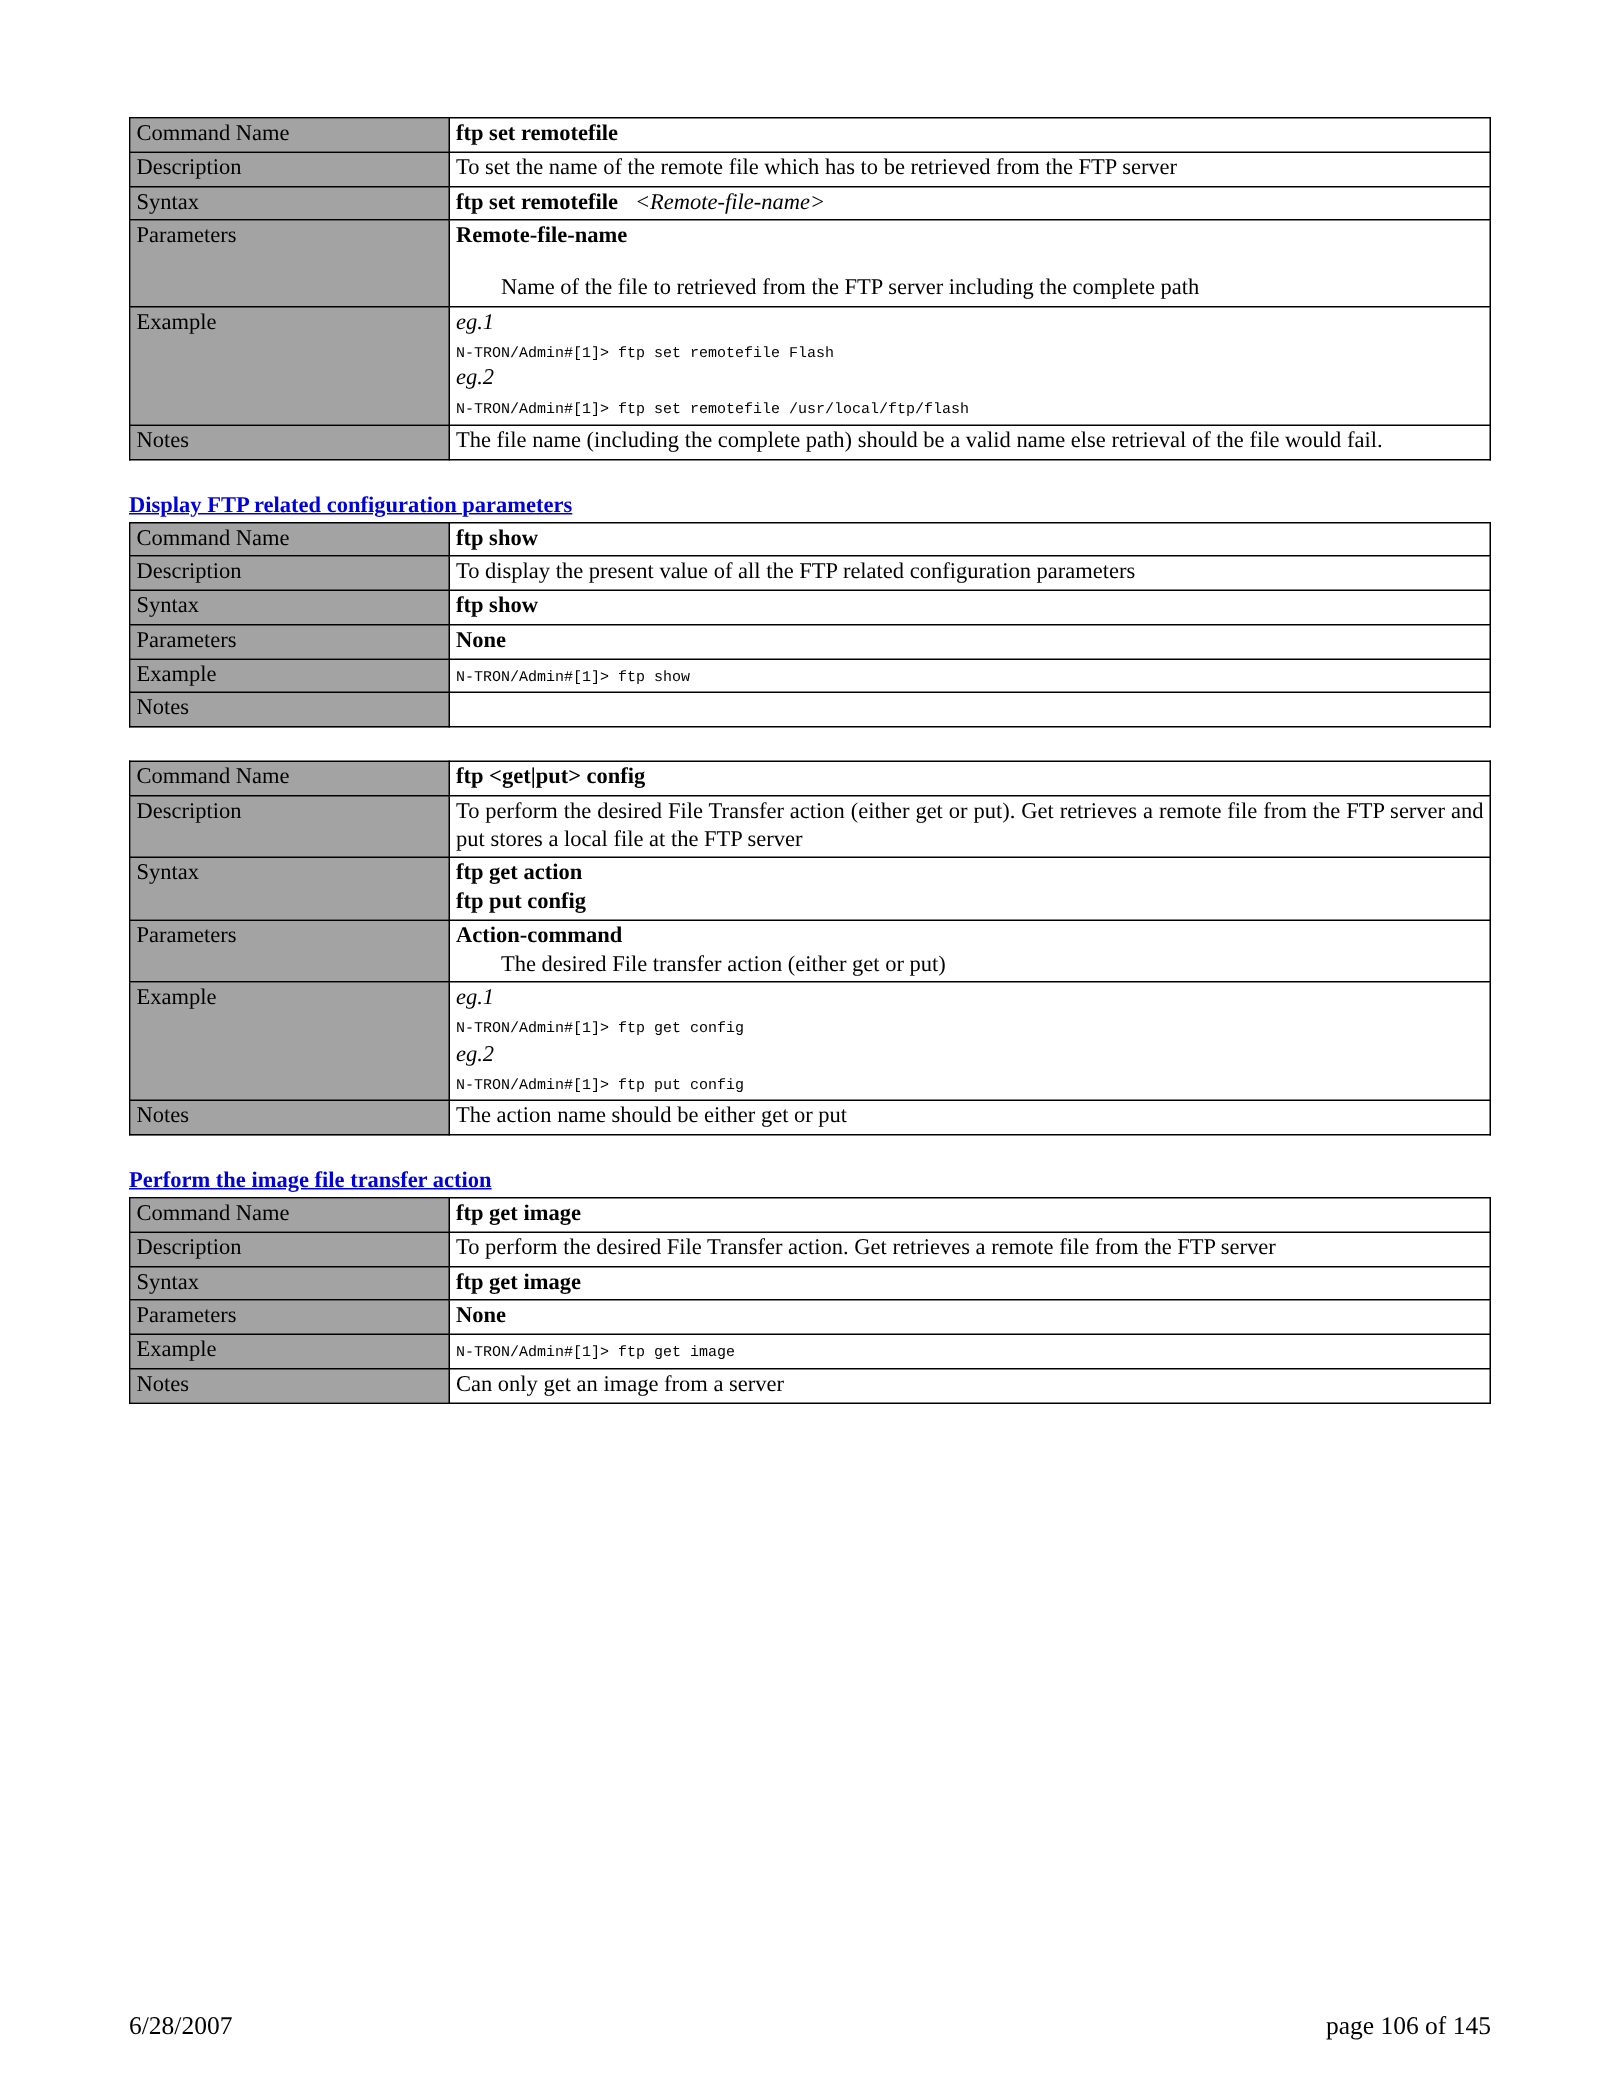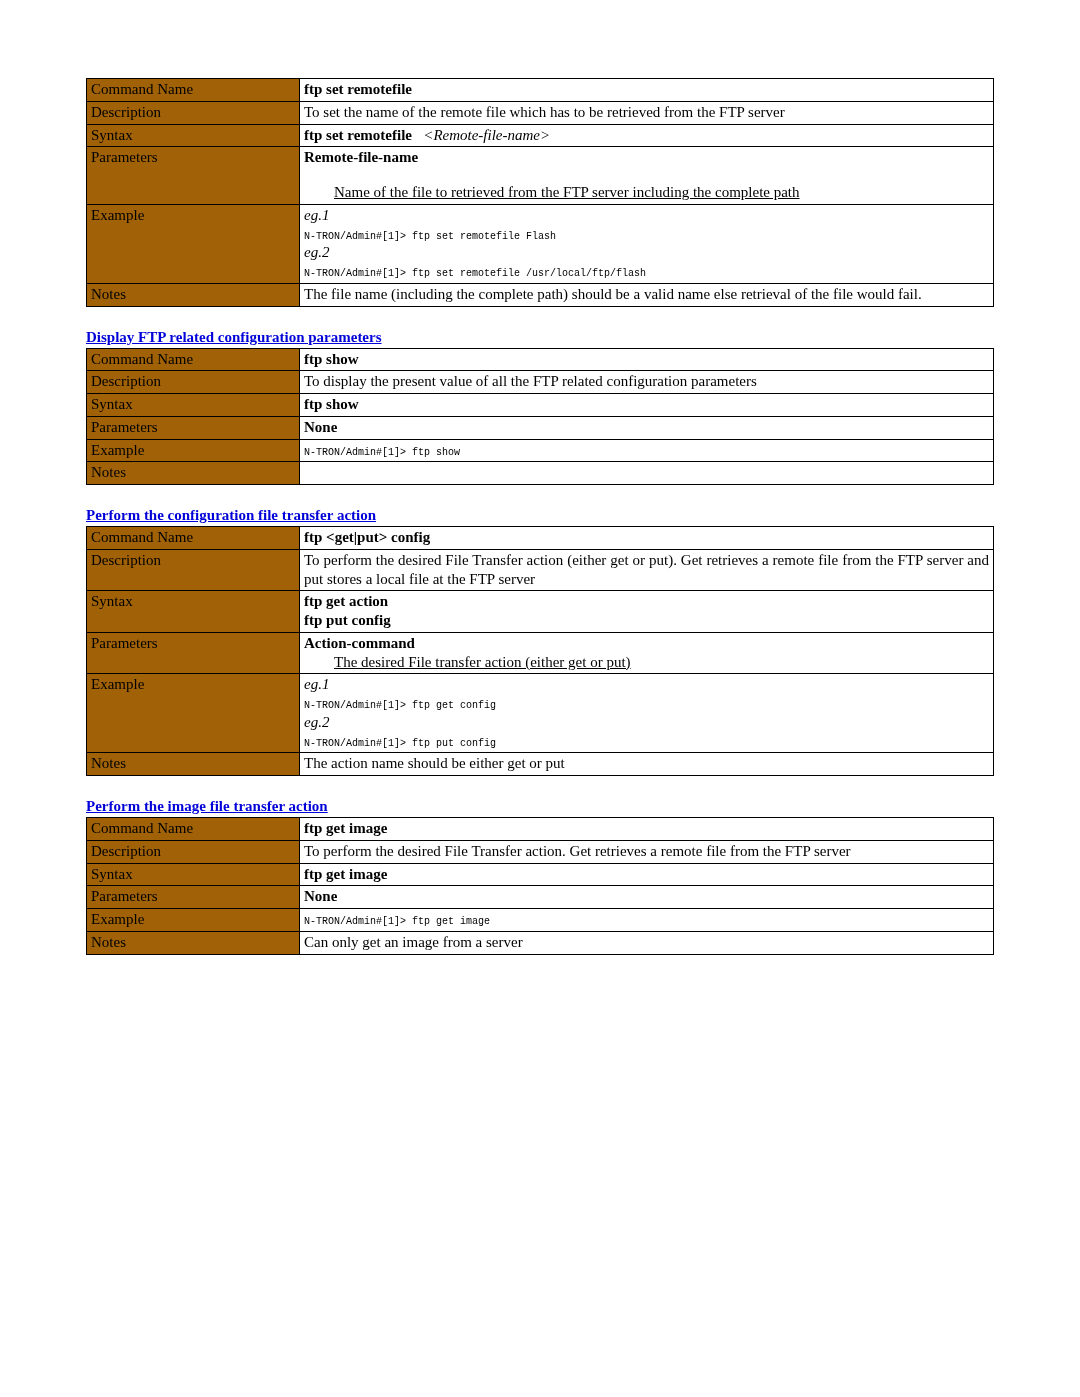--- a/index.html
+++ b/index.html
@@ -31,26 +31,26 @@
     margin-bottom: 22px;
   }
   table.cmd td {
     border: 1px solid #000;
     vertical-align: top;
     padding: 1px 4px 2px 4px;
     line-height: 1.25;
   }
   table.cmd col.label { width: 213px; }
   td.label {
-    background: #a16207;
+    background: #a3a3a3;
   }
   .bold { font-weight: bold; }
   .italic { font-style: italic; }
   .mono { font-family: "Courier New", Courier, monospace; font-size: 10px; }
-  .indent { padding-left: 30px; display: block; text-decoration: underline; }
+  .indent { padding-left: 30px; display: block; }
   .just { text-align: justify; margin-top: 16px; }
   .syntax-arg { font-style: italic; }
   .footer {
     position: absolute;
     bottom: 36px;
     left: 86px;
     right: 86px;
     display: flex;
     justify-content: space-between;
     font-size: 17px;
@@ -131,21 +131,20 @@
       <td class="label">Example</td>
       <td><span class="mono">N-TRON/Admin#[1]&gt; ftp show</span></td>
     </tr>
     <tr>
       <td class="label">Notes</td>
       <td></td>
     </tr>
   </tbody>
     </table>
 
-  <div class="section-title">Perform the configuration file transfer action</div>
   <table class="cmd">
     <colgroup>
         <col class="label">
         <col>
       </colgroup>
     <tbody>
         <tr>
       <td class="label">Command Name</td>
       <td><span class="bold">ftp &lt;get|put&gt; config</span></td>
     </tr>
@@ -210,13 +209,17 @@
       <td class="label">Example</td>
       <td><span class="mono">N-TRON/Admin#[1]&gt; ftp get image</span></td>
     </tr>
     <tr>
       <td class="label">Notes</td>
       <td>Can only get an image from a server</td>
     </tr>
   </tbody>
     </table>
 
+  <div class="footer">
+    <span>6/28/2007</span>
+    <span>page 106 of 145</span>
+  </div>
 </div>
 
 </body></html>

